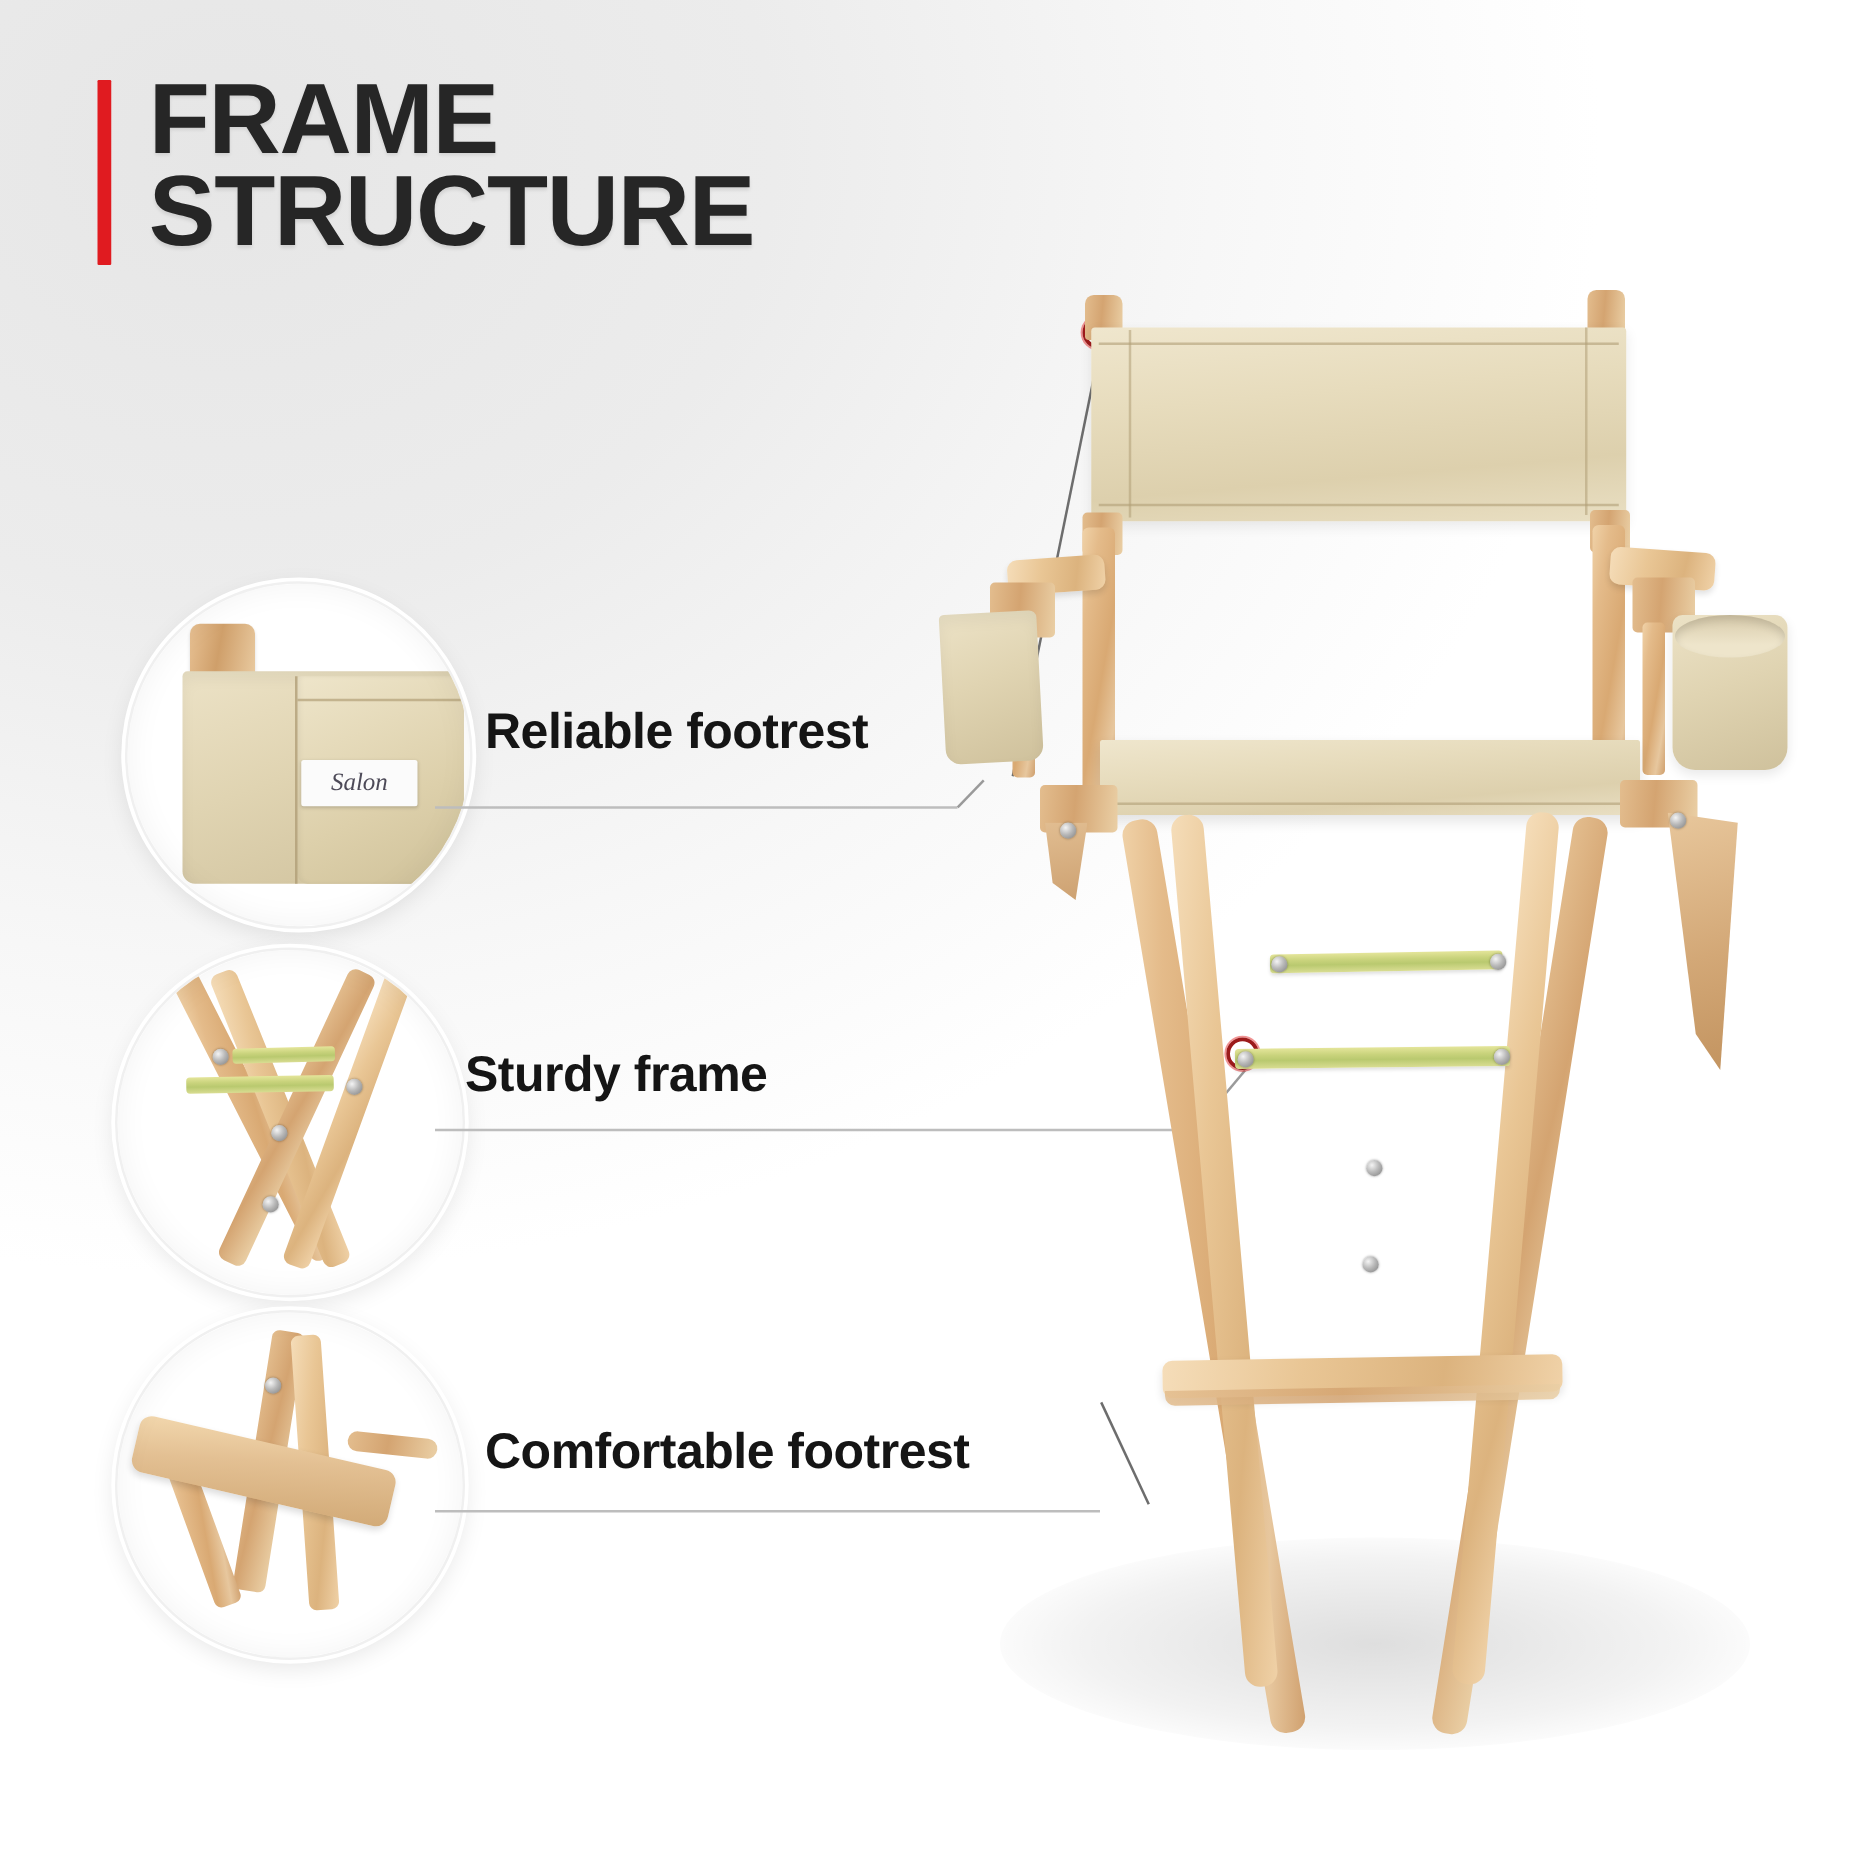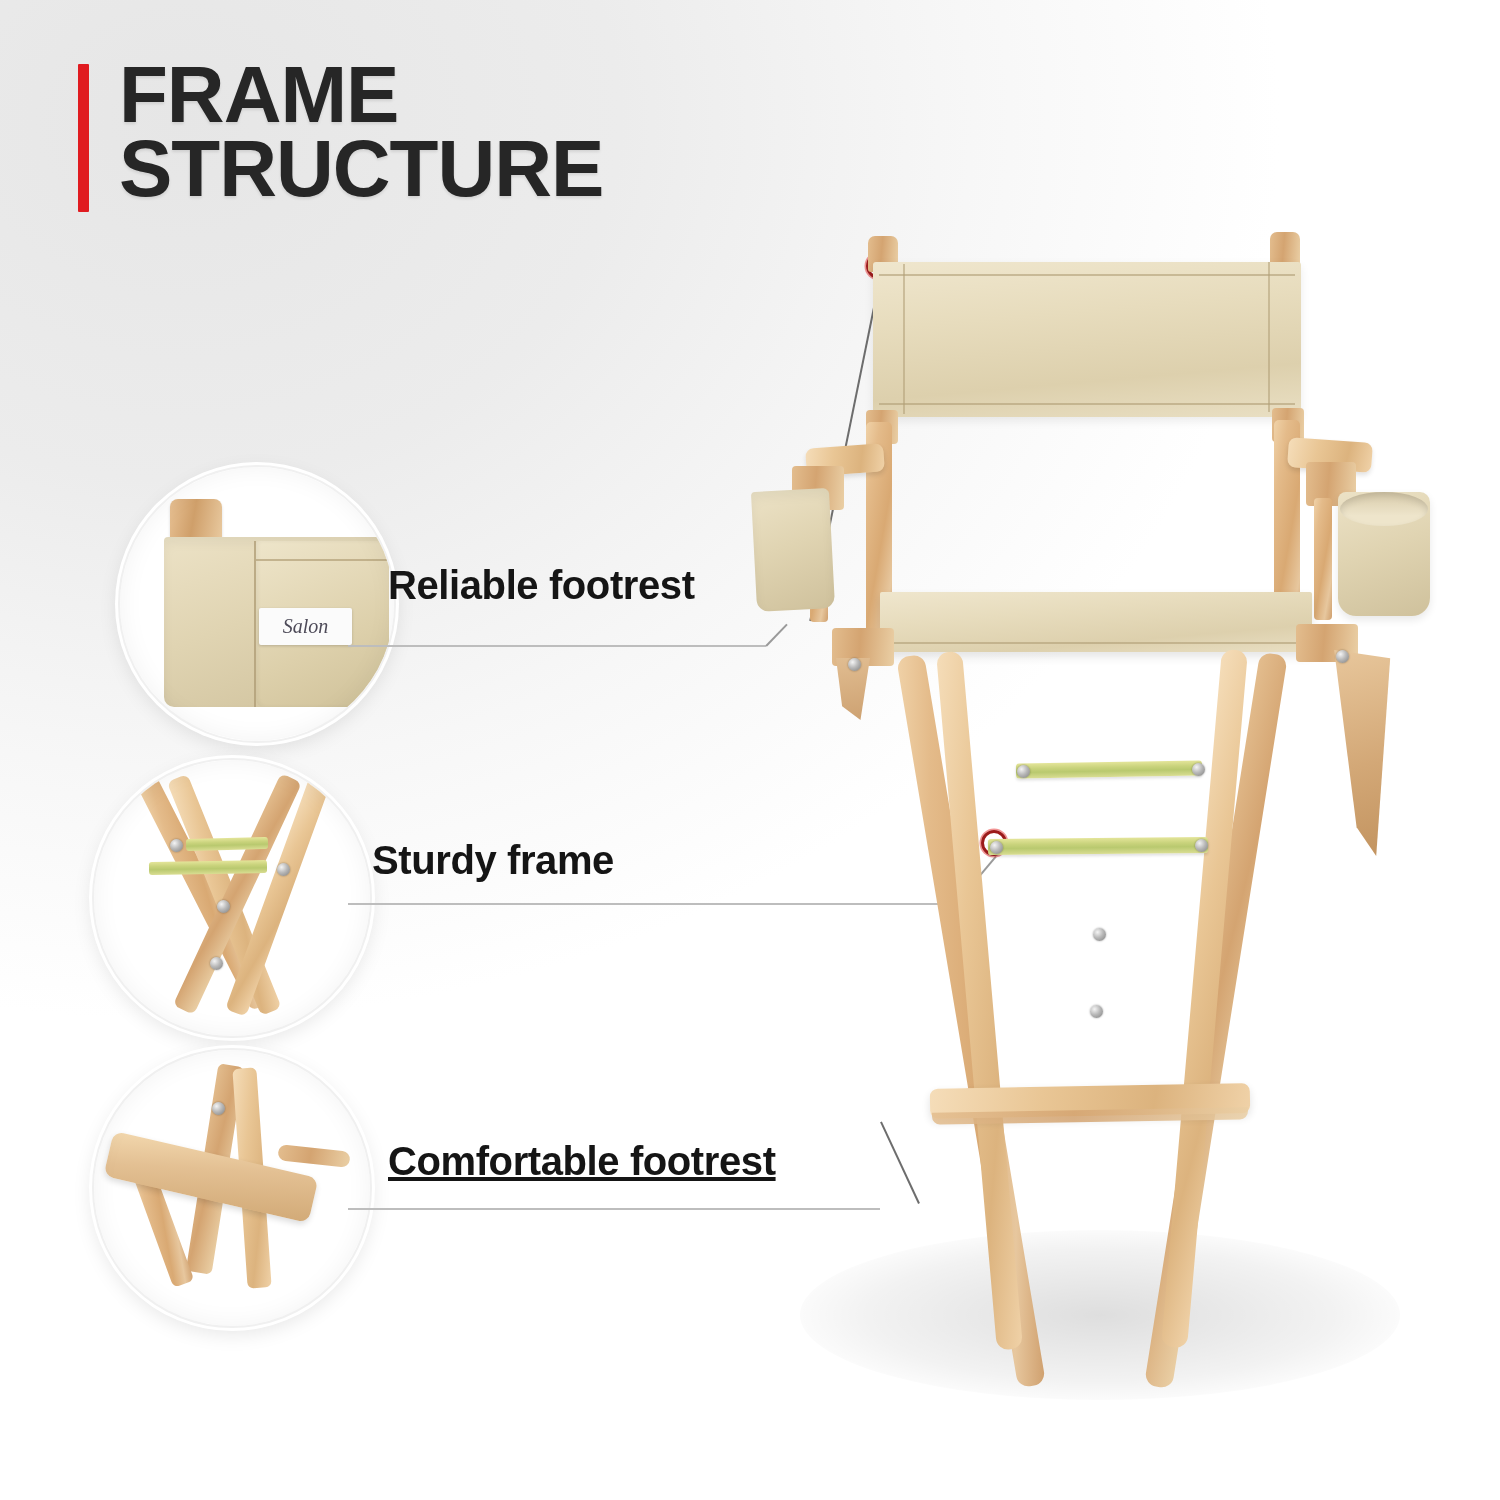--- a/index.html
+++ b/index.html
@@ -85,21 +85,21 @@
   <div class="title-wrap">
     <div class="title-bar" style="background:#e01b20;"></div>
     <div class="title-text">
       <span>FRAME</span>
       <span>STRUCTURE</span>
     </div>
   </div>
 
   <div class="feature">
 
-    <div class="circle" style="left:118px; top:465px; width:278px; height:278px;">
+    <div class="circle" style="left:100px; top:465px; width:278px; height:278px;">
 
       <div class="ci" style="left:50px;top:32px;width:52px;height:44px;border-radius:8px 8px 4px 4px;
                   background:linear-gradient(100deg,#e7c092 0%,#cf9f6a 45%,#e9caa0 100%);
                   box-shadow:0 2px 3px rgba(0,0,0,.15);"></div>
       <div class="ci pocket" style="left:44px;top:70px;width:225px;height:170px;border-radius:4px 6px 10px 10px;"></div>
       <div class="ci" style="left:136px;top:74px;width:133px;height:166px;border-radius:3px 6px 10px 8px;
                   background:linear-gradient(155deg,#eee5ca 0%,#ddd0ab 60%,#cfc199 100%);
                   box-shadow:inset 2px 0 4px rgba(0,0,0,.05);"></div>
       <div class="ci" style="left:134px;top:74px;width:2px;height:166px;background:rgba(173,155,116,.75);"></div>
       <div class="ci" style="left:136px;top:92px;width:133px;height:2px;background:rgba(178,160,120,.7);"></div>
@@ -153,21 +153,21 @@
       <div class="ci wood2" style="left:146px;top:18px;width:24px;height:220px;border-radius:6px;transform:rotate(-4deg);"></div>
       <div class="ci wood" style="left:56px;top:104px;width:22px;height:134px;border-radius:6px;transform:rotate(-20deg);"></div>
       <div class="ci wood2" style="left:12px;top:104px;width:210px;height:46px;border-radius:10px;
                   transform:rotate(13deg);
                   background:linear-gradient(170deg,#f2d7ad 0%,#e3c093 40%,#d2aa77 100%);
                   box-shadow:0 3px 6px rgba(0,0,0,.14);"></div>
       <div class="ci wood3" style="left:184px;top:98px;width:72px;height:16px;border-radius:8px;transform:rotate(6deg);"></div>
       <div class="rivet" style="left:118px;top:52px;"></div>
     </div>
 
-    <div class="feat-label" style="left:388px; top:1139px;text-decoration:underline;">Comfortable footrest</div>
+    <div class="feat-label" style="left:388px; top:1139px;">Comfortable footrest</div>
 
     <div class="lead-line" style="left:348px; top:1208px; width:532px;"></div>
     <div class="hair" style="left:880px; top:1122px; height:90px; transform:rotate(-25deg);"></div>
     <div class="marker" style="left:957px; top:1090px;"></div>
   </div>
 
   <div id="chair">
 
     <div class="shadowblob" style="left:60px;top:1020px;width:600px;height:170px;"></div>
 

